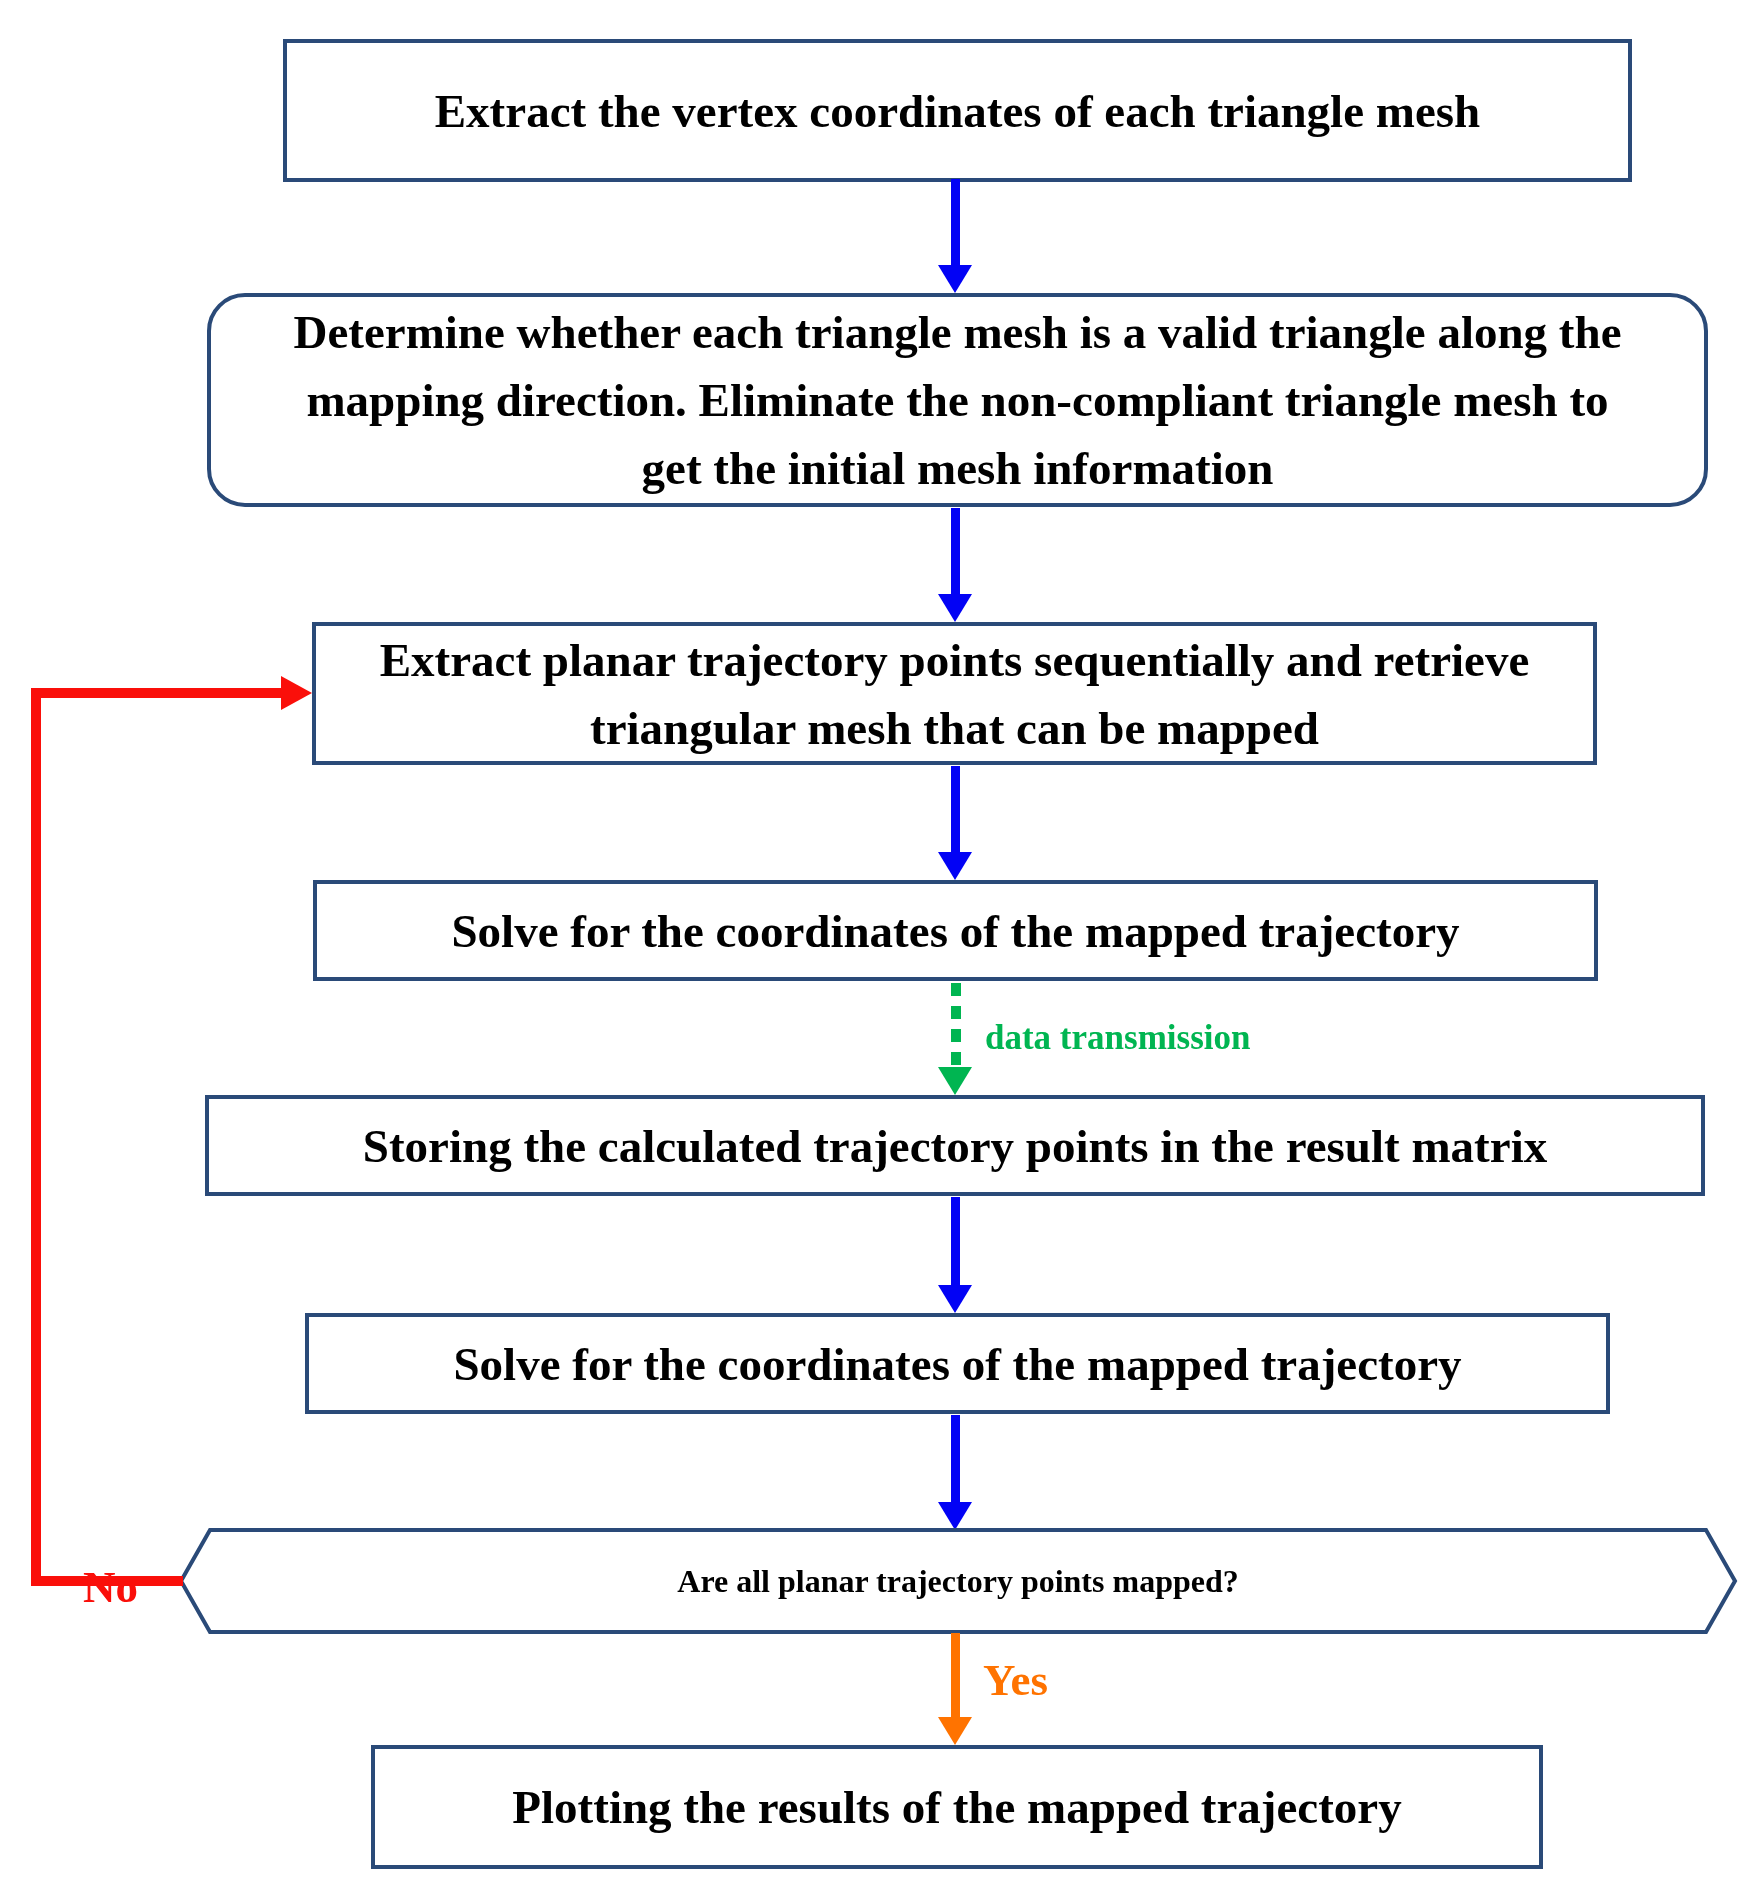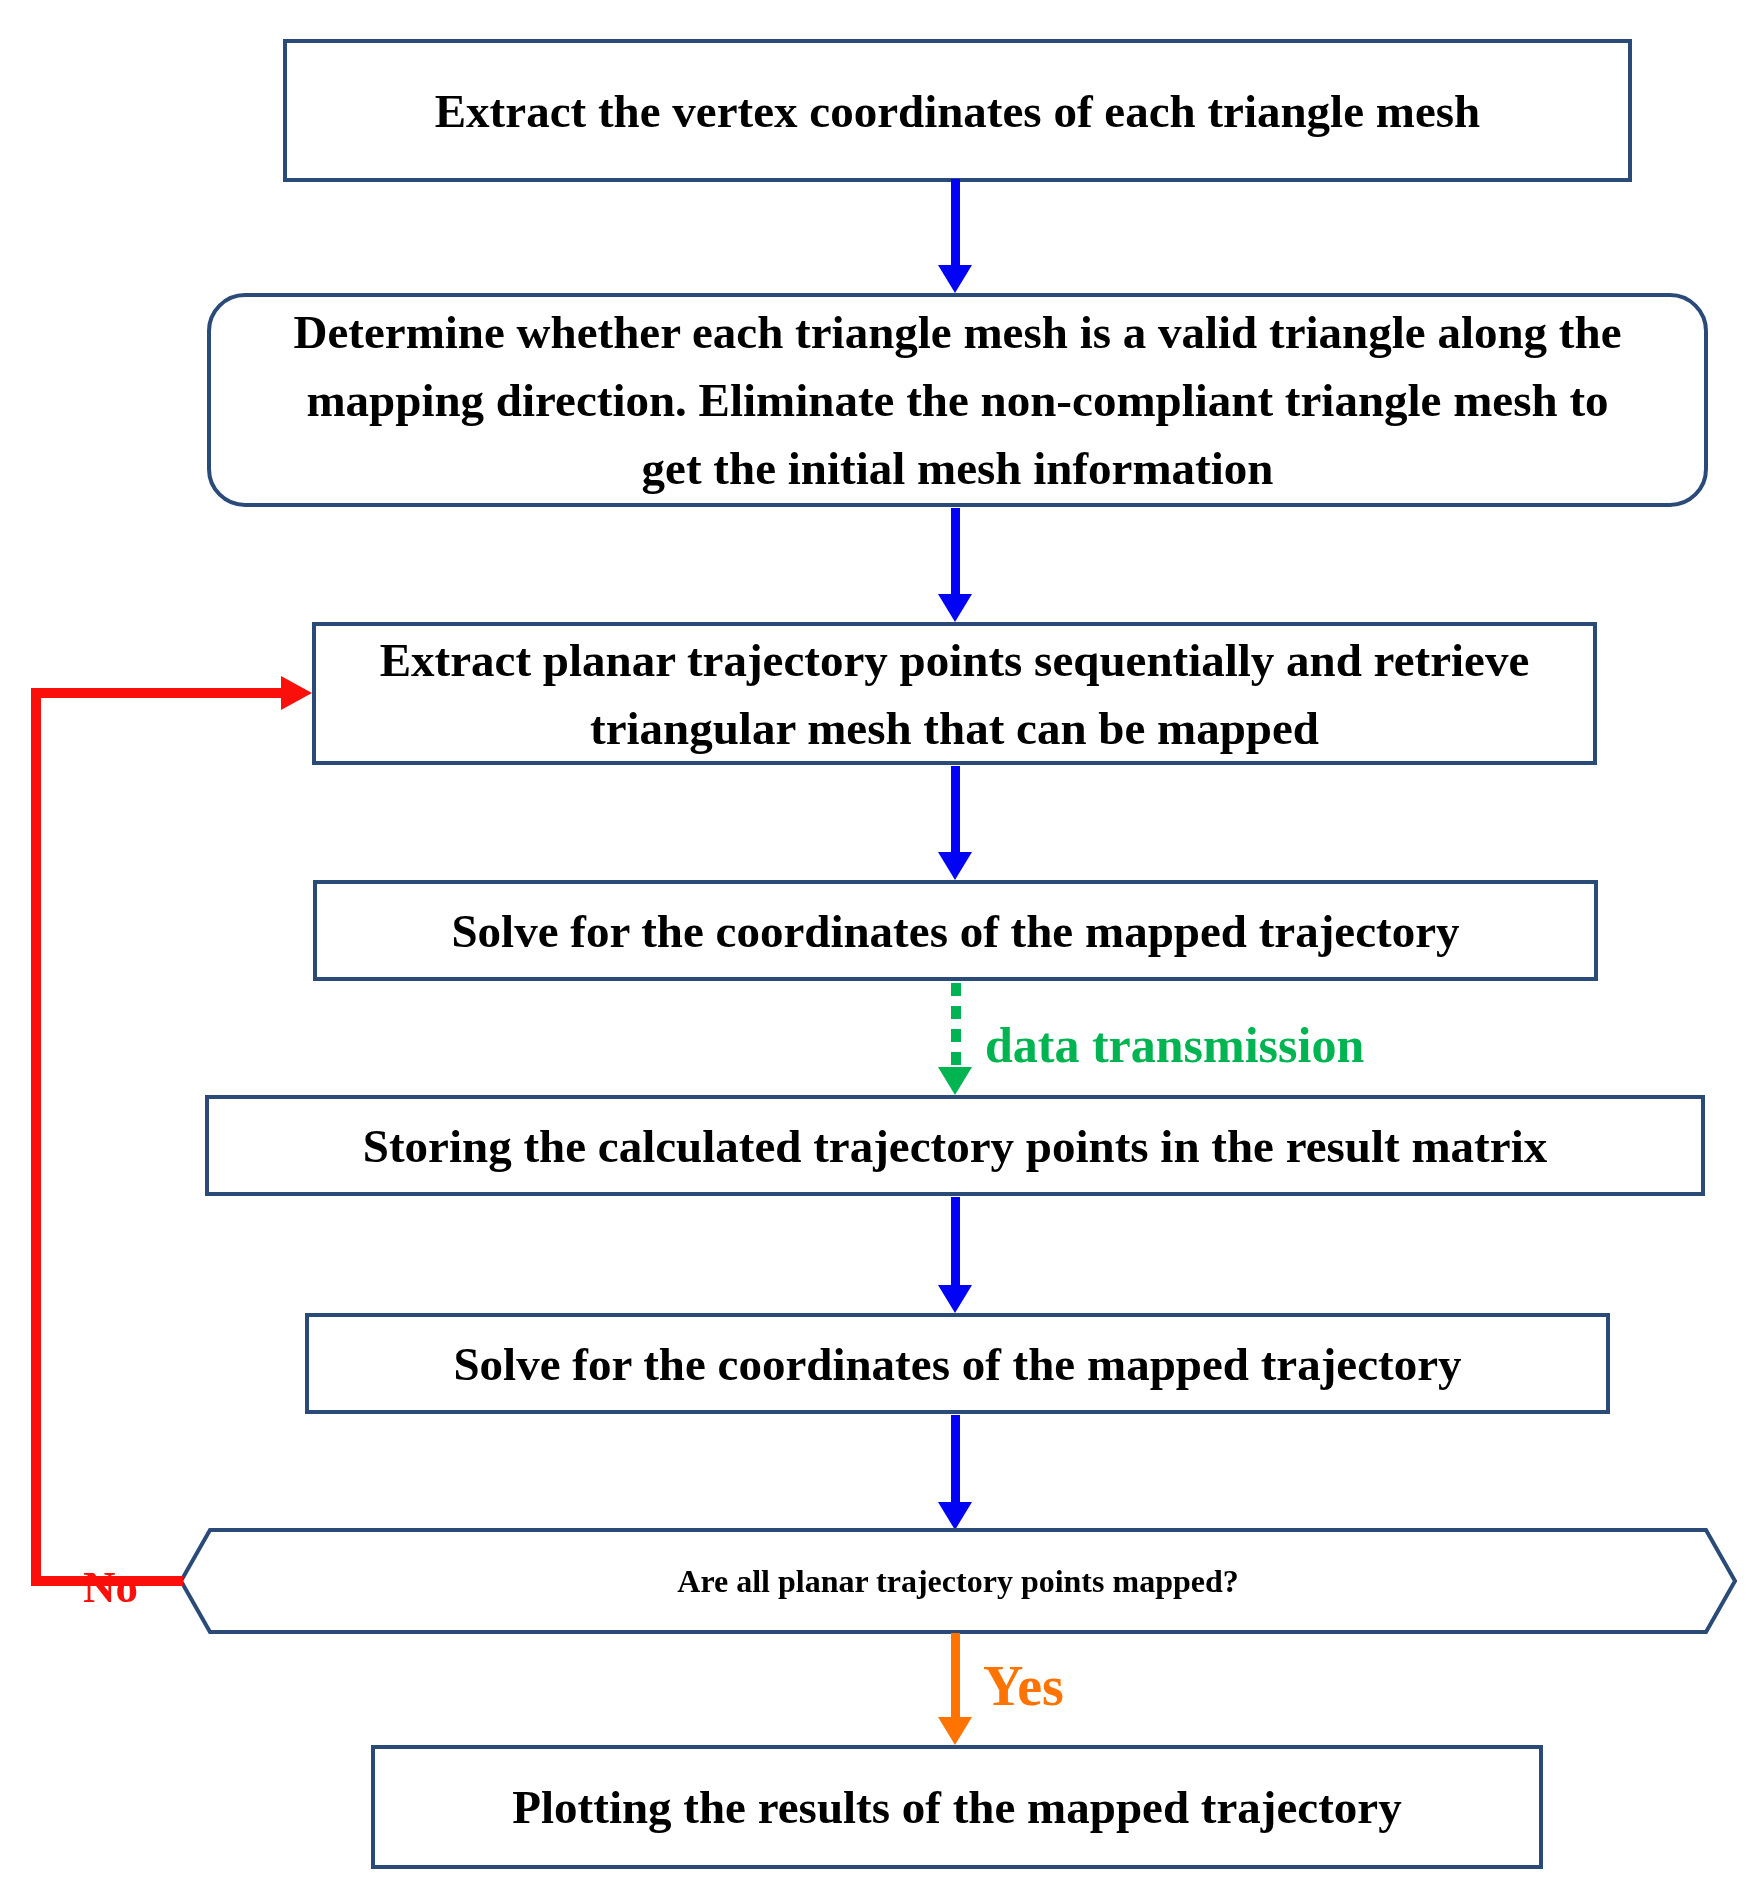--- a/index.html
+++ b/index.html
@@ -86,22 +86,22 @@
   #red-bot{left:31px;top:1576px;width:152px;height:10px;}
   #red-head{
     position:absolute;left:281px;top:676px;width:0;height:0;
     border-top:17px solid transparent;
     border-bottom:17px solid transparent;
     border-left:31px solid var(--c-arrow-red);
   }
 
   
   .edge-label{position:absolute;white-space:nowrap;line-height:1;}
-  #lbl-dt{left:985px;top:1020px;font-size:50px;color:var(--c-arrow-green);}
-  #lbl-yes{left:983px;top:1658px;font-size:56px;color:var(--c-arrow-orange);}
+  #lbl-dt{left:985px;top:1020px;font-size:35px;color:var(--c-arrow-green);}
+  #lbl-yes{left:983px;top:1658px;font-size:45px;color:var(--c-arrow-orange);}
   #lbl-no{left:83px;top:1523px;font-size:45px;color:var(--c-arrow-red);margin-top:42px;}
 </style>
 </head>
 <body>
 
 <div class="canvas">
 
   <div class="node nowrap" id="box1">
     <span>Extract the vertex coordinates of each triangle mesh</span>
   </div>

